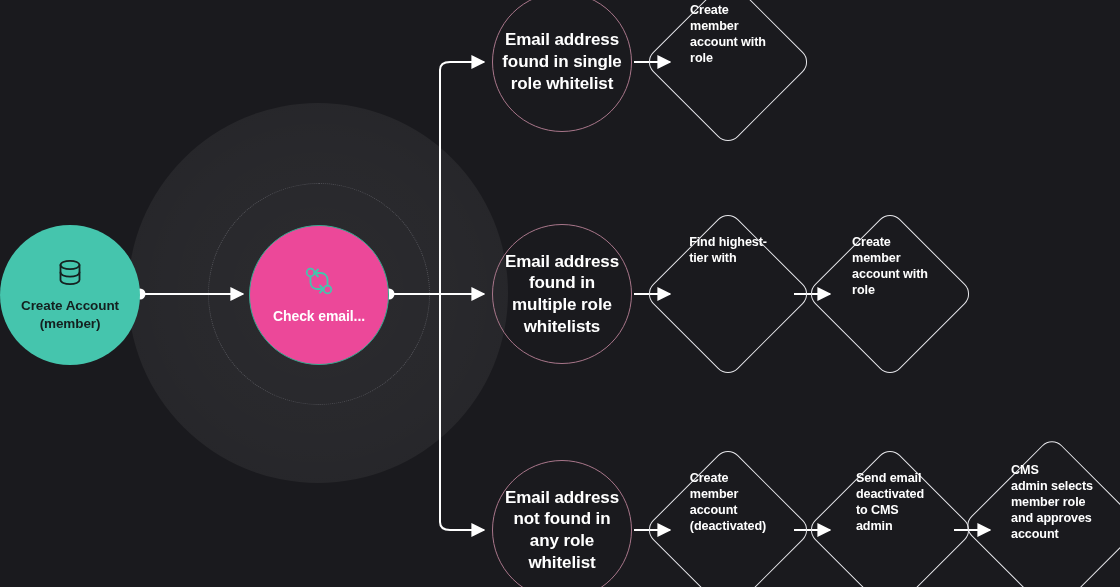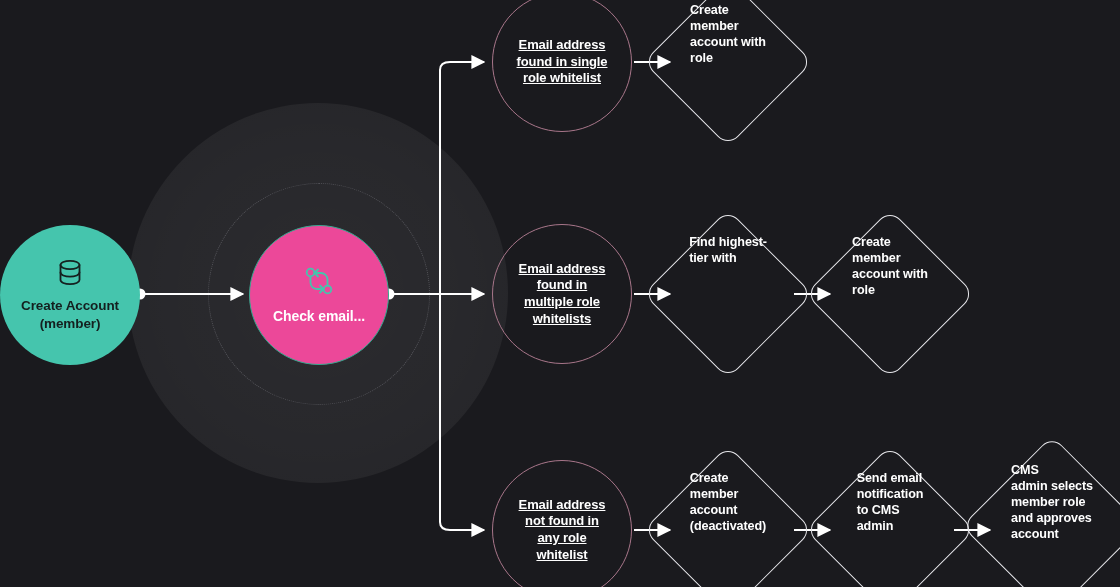--- a/index.html
+++ b/index.html
@@ -94,21 +94,21 @@
     font-size: 14px;
     margin-top: 6px;
   }
 
   
   .circle-state {
     border-radius: 50%;
     background: transparent;
     border: 1.4px solid #a8768a;
   }
-  .circle-state .node-label { font-size: 13px; text-decoration: underline; }
+  .circle-state .node-label { font-size: 17px; }
 
   
   .diamond-wrap { position: absolute; }
   .diamond-shape {
     position: absolute;
     left: 0; top: 0;
     width: 100%;
     height: 100%;
     border: 1.4px solid #e6e6ea;
     border-radius: 14px;
@@ -250,21 +250,21 @@
 member
 account
 (deactivated)</span>
     </div>
   </div>
 
   <div class="diamond-wrap" style="left:830px; top:470px; width:120px; height:120px;">
     <div class="diamond-shape"></div>
     <div class="diamond-text">
       <span class="node-label">Send email
-notification
+deactivated
 to CMS
 admin</span>
     </div>
   </div>
 
   <div class="diamond-wrap" style="left:988px; top:462px; width:128px; height:128px;">
     <div class="diamond-shape"></div>
     <div class="diamond-text">
       <span class="node-label">CMS
 admin selects

